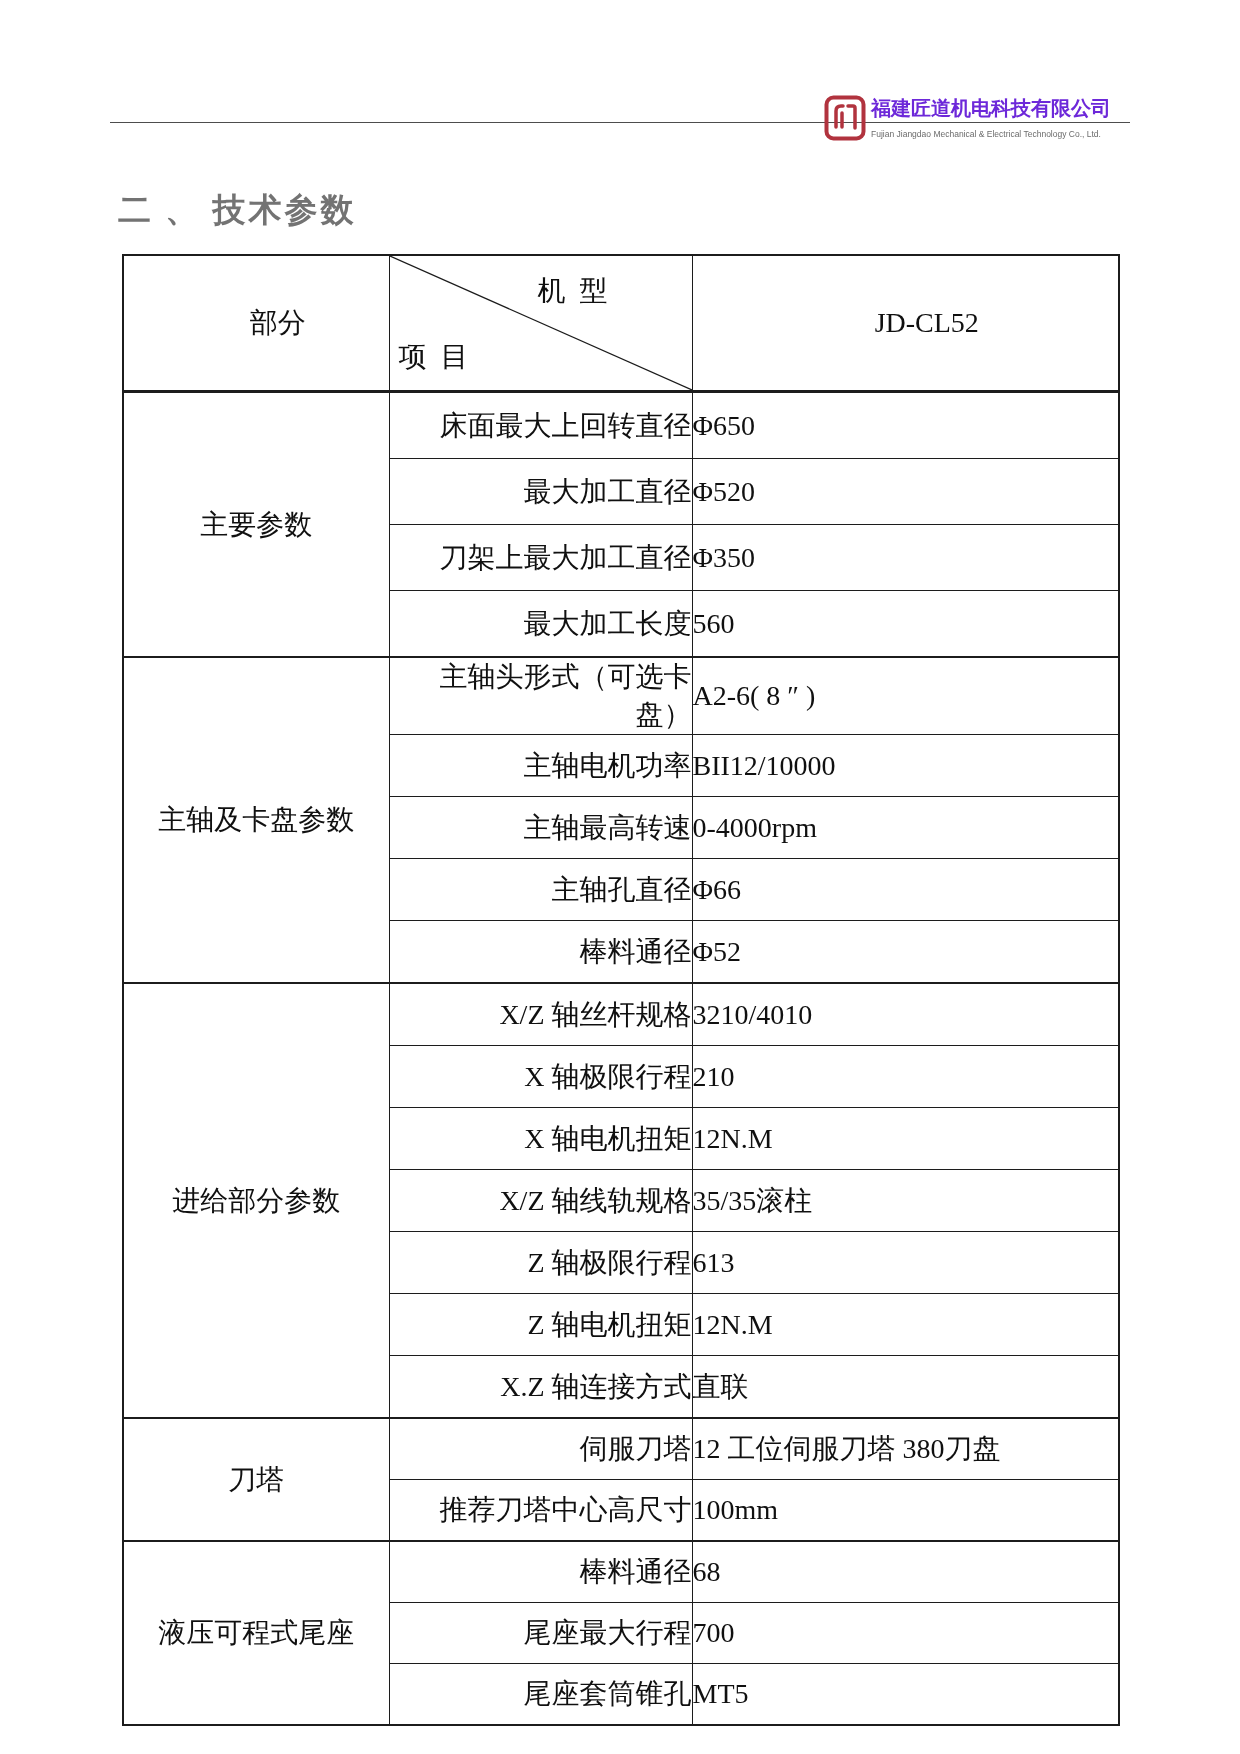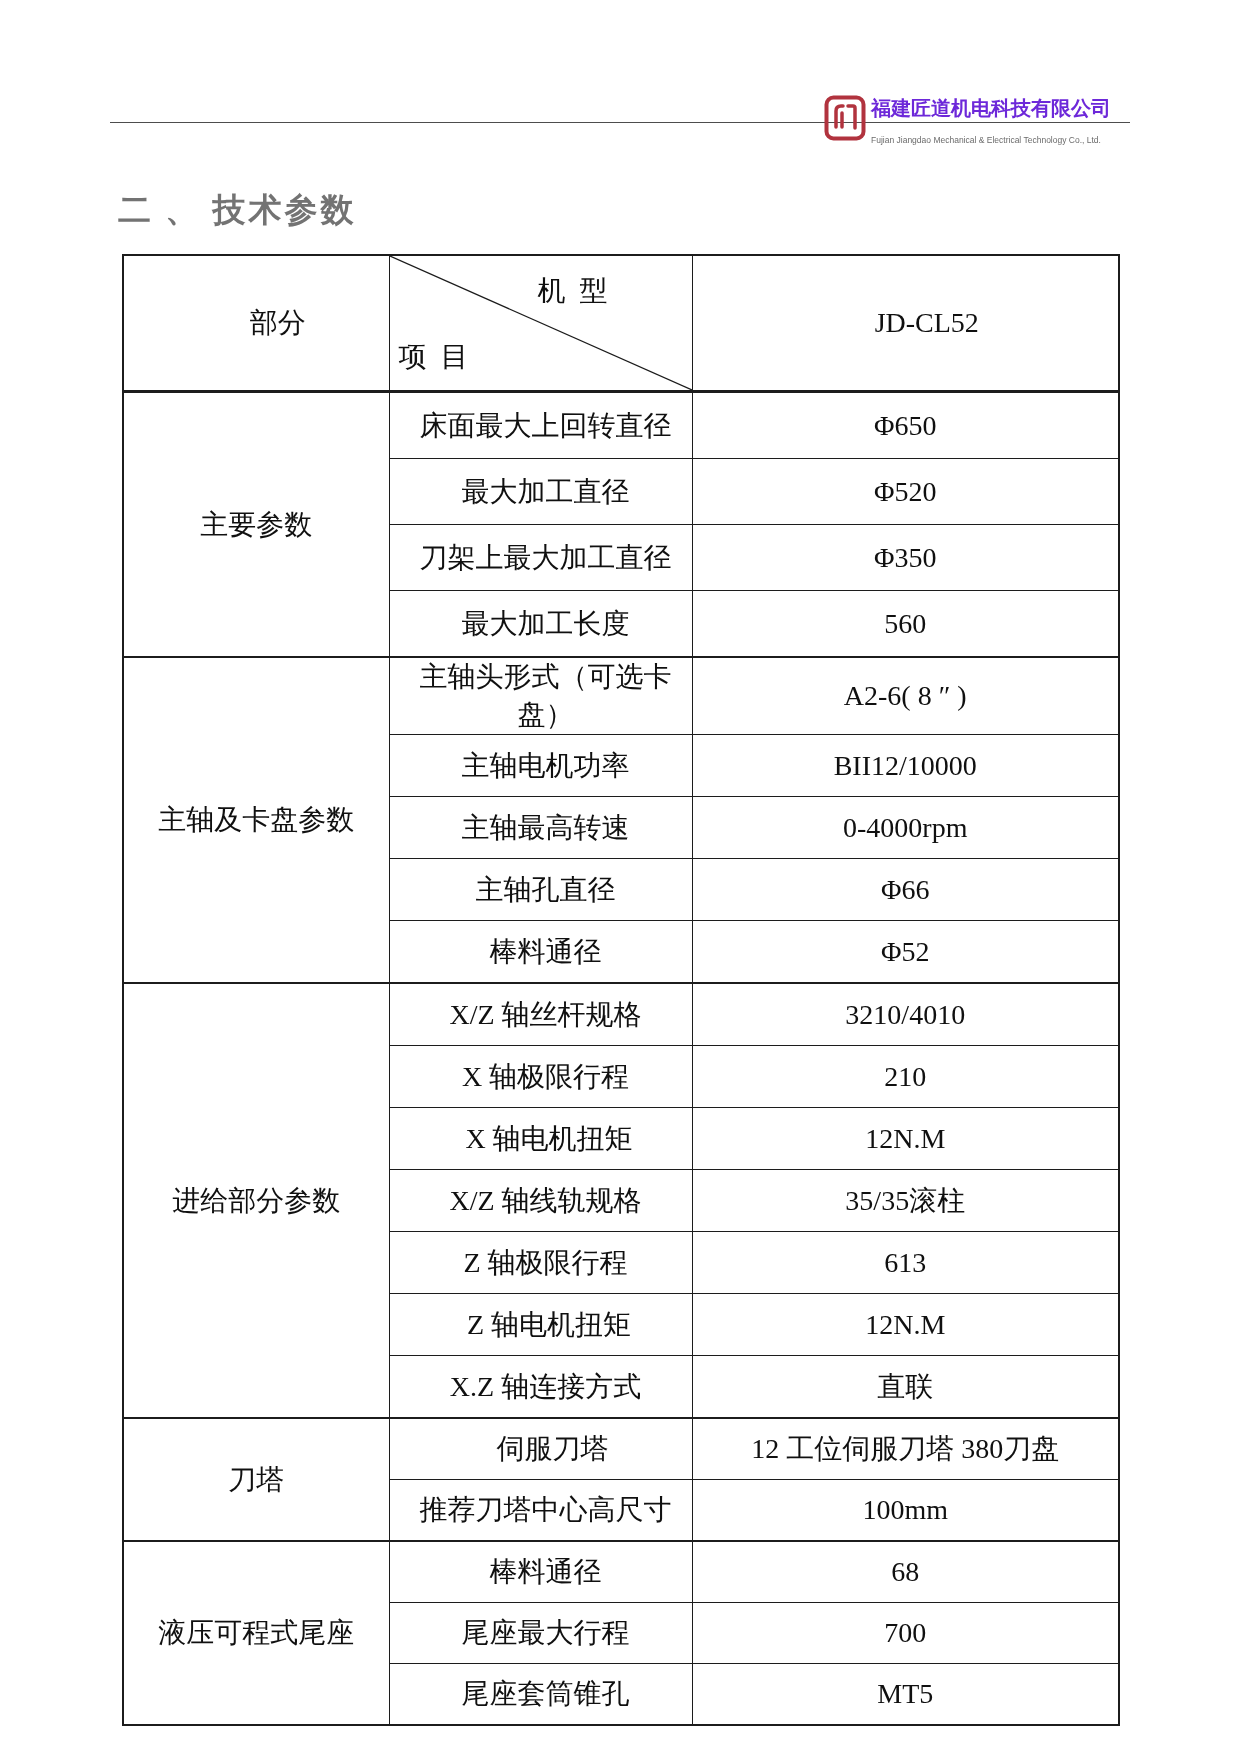--- a/index.html
+++ b/index.html
@@ -16,21 +16,21 @@
   }
   .logo { position:absolute; left:824px; top:95px; display:flex; align-items:flex-start; }
   .logo-mark { width:42px; height:46px; flex:0 0 auto; }
   .logo-text { margin-left:5px; }
   .logo-cn {
     font-size:20px; font-weight:bold; color:#6d28d9; letter-spacing:0px;
     line-height:26px; white-space:nowrap;
     font-family:"Liberation Sans","DejaVu Sans",sans-serif;
   }
   .logo-en {
-    font-size:8.5px; color:#6b6b6b; white-space:nowrap; margin-top:14px;
+    font-size:8.5px; color:#6b6b6b; white-space:nowrap; margin-top:8px;
     font-family:"Liberation Sans","DejaVu Sans",sans-serif;
   }
 
   
   .heading {
     position:absolute; left:118px; top:188px; margin:0;
     font-size:33px; font-weight:bold; color:#737373; letter-spacing:3px;
     white-space:pre; font-family:"Liberation Serif","DejaVu Serif",serif;
   }
 
@@ -45,22 +45,22 @@
     overflow:hidden;
   }
   .spec-table { border:2px solid #1c1c1c; }
   tr.r-head td { border-bottom-width:3px; height:134px; }
   tr.group-start td { border-top-width:2px; }
   .h67 td { height:65px; }
   .h63 td { height:61px; }
   .h62 td { height:60px; }
 
   td.group-cell { text-align:center; }
-  td.item-cell { text-align:center; padding-left:10px; white-space:pre-wrap; }
-  td.value-cell { text-align:center; white-space:pre; }
+  td.item-cell { text-align:right; padding-left:10px; white-space:pre-wrap; }
+  td.value-cell { text-align:left; white-space:pre; }
   td.head-cell { text-align:center;padding-left:43px; }
 
   
   td.diag-cell { position:relative;padding-left:25px; }
   .diag-svg { position:absolute; left:0; top:0; width:100%; height:100%; display:block; }
   .diag-top { position:absolute; top:16px; left:148px; white-space:pre; }
   .diag-bottom { position:absolute; bottom:14px; left:9px; white-space:pre; }
 </style>
 </head>
 <body>

